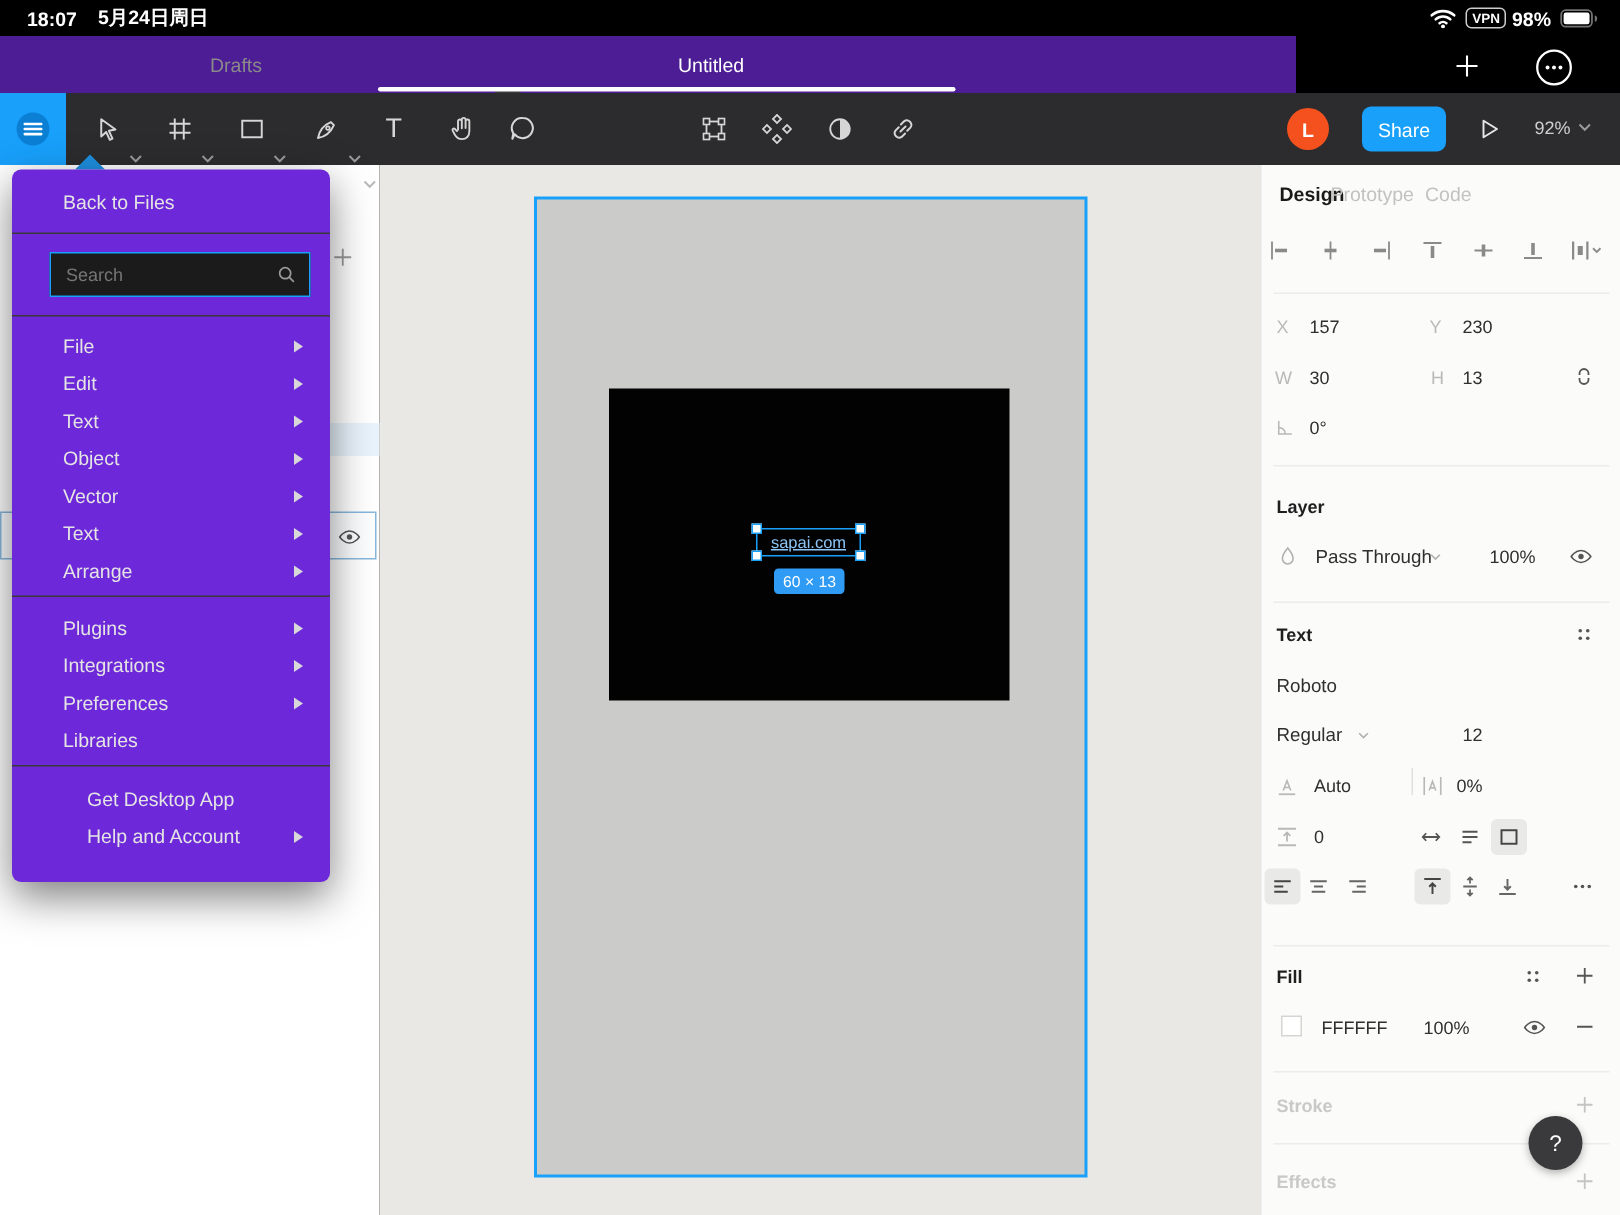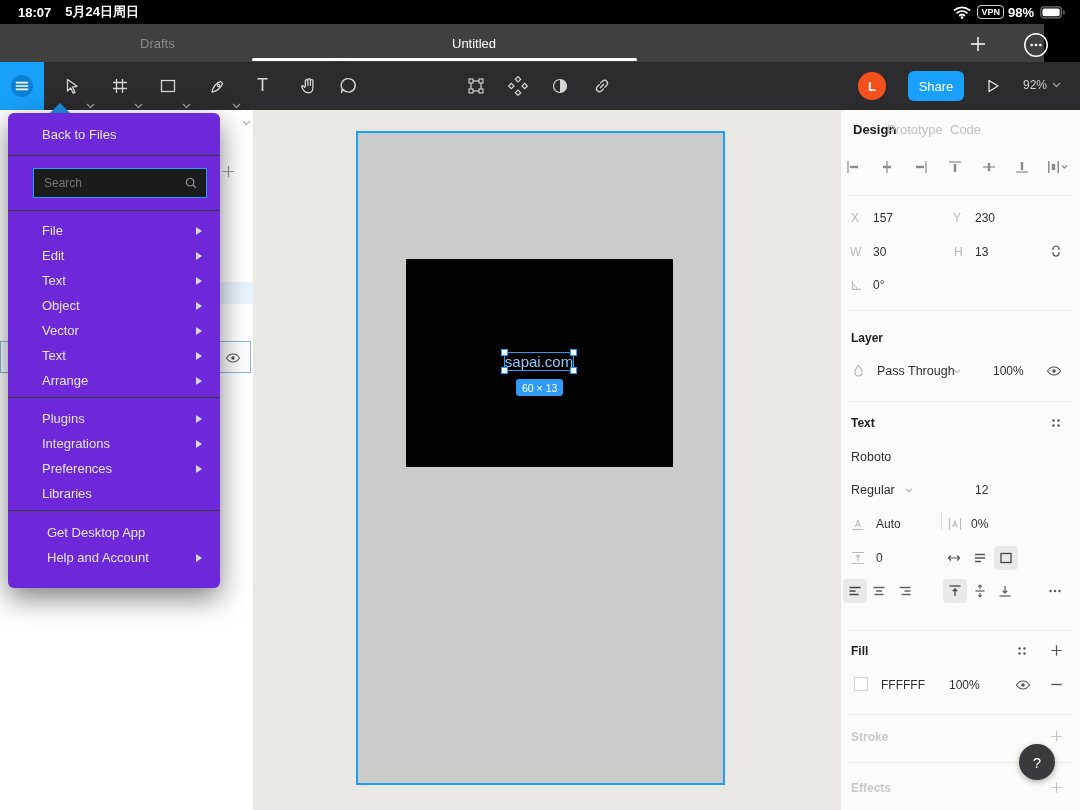--- a/index.html
+++ b/index.html
@@ -10,21 +10,21 @@
   .row{display:flex;align-items:center;}
   .ic{display:inline-flex;align-items:center;justify-content:center;}
 
   
   #status-bar{left:0;top:0;width:1080px;height:24px;background:#000;color:#fff;
     display:flex;align-items:center;font-size:13px;font-weight:bold;}
   #vpn-badge{border:1px solid rgba(255,255,255,.8);border-radius:4px;font-size:9px;
     font-weight:bold;padding:0 3px;line-height:12px;}
 
   
-  #tab-bar{left:0;top:24px;width:1044px;height:38px;background:#404040;color:#fff;}
+  #tab-bar{left:0;top:24px;width:864px;height:38px;background:#4c1d95;color:#fff;}
   .tab-label{font-size:13px;}
   #tab-underline{left:252px;top:58px;width:385px;height:3px;background:#fff;border-radius:2px;}
   #tab-close{left:330px;top:35px;width:17px;height:17px;background:#3b3b3b;border-radius:3px;
     color:#c9c9c9;font-size:12px;line-height:16px;text-align:center;}
 
   
   #toolbar{left:0;top:62px;width:1080px;height:48px;background:#2c2c2e;}
   .tool{height:48px;display:flex;align-items:center;justify-content:center;}
   #menu-button{left:0;top:0;width:44px;height:48px;background:#18a0fb;}
   #share-button{left:908px;top:9px;width:56px;height:30px;background:#18a0fb;border-radius:6px;
@@ -39,21 +39,21 @@
     border:1px solid #88b7dc;box-sizing:border-box;}
   #layers-highlight-band{left:210px;top:172px;width:43px;height:22px;background:#e9f3fc;}
 
   
   #canvas{left:253px;top:110px;width:587px;height:700px;background:#e9e8e5;}
   #frame{left:105px;top:23px;width:365px;height:650px;background:#cbcbca;
     box-shadow:0 0 0 2px #18a0fb;}
   #black-rect{left:48px;top:126px;width:267px;height:208px;background:#020202;}
   #selection-box{left:146px;top:219px;width:70px;height:19px;border:1px solid #18a0fb;
     box-sizing:border-box;display:flex;align-items:center;justify-content:center;}
-  #selected-text{color:#8ec6f8;font-size:15px;white-space:nowrap;text-align:right;}
+  #selected-text{color:#8ec6f8;font-size:11px;text-decoration:underline;white-space:nowrap;text-align:right;}
   .handle{position:absolute;width:7px;height:7px;background:#fff;border:1px solid #18a0fb;box-sizing:border-box;}
   #size-badge{left:158px;top:246px;height:17px;padding:0 6px;background:#2f9bf5;border-radius:3px;
     color:#fff;font-size:10.5px;display:flex;align-items:center;justify-content:center;}
 
   
   #menu-caret{left:50px;top:103px;width:0;height:0;border-left:10px solid transparent;
     border-right:10px solid transparent;border-bottom:10px solid #1f8fe0;}
   #menu-popover{left:8px;top:113px;width:212px;height:475px;background:#6d28d9;border-radius:6px;
     box-shadow:0 10px 28px rgba(0,0,0,.5);color:#e4e4e4;font-size:13px;}
   .menu-divider{height:1px;background:#3a3a3a;margin:0;}
@@ -330,21 +330,21 @@
         </div>
       <div class="menu-row">
           <span>Preferences</span>
           <span class="arrow"></span>
         </div>
       <div class="menu-row">
           <span>Libraries</span>
         </div>
     </div>
     <div class="menu-divider"></div>
-    <div style="padding:9px 0 4px 5px">
+    <div style="padding:9px 0 4px 16px">
       <div class="menu-row">
           <span>Get Desktop App</span>
         </div>
       <div class="menu-row">
           <span>Help and Account</span>
           <span class="arrow"></span>
         </div>
     </div>
   </div>
 

